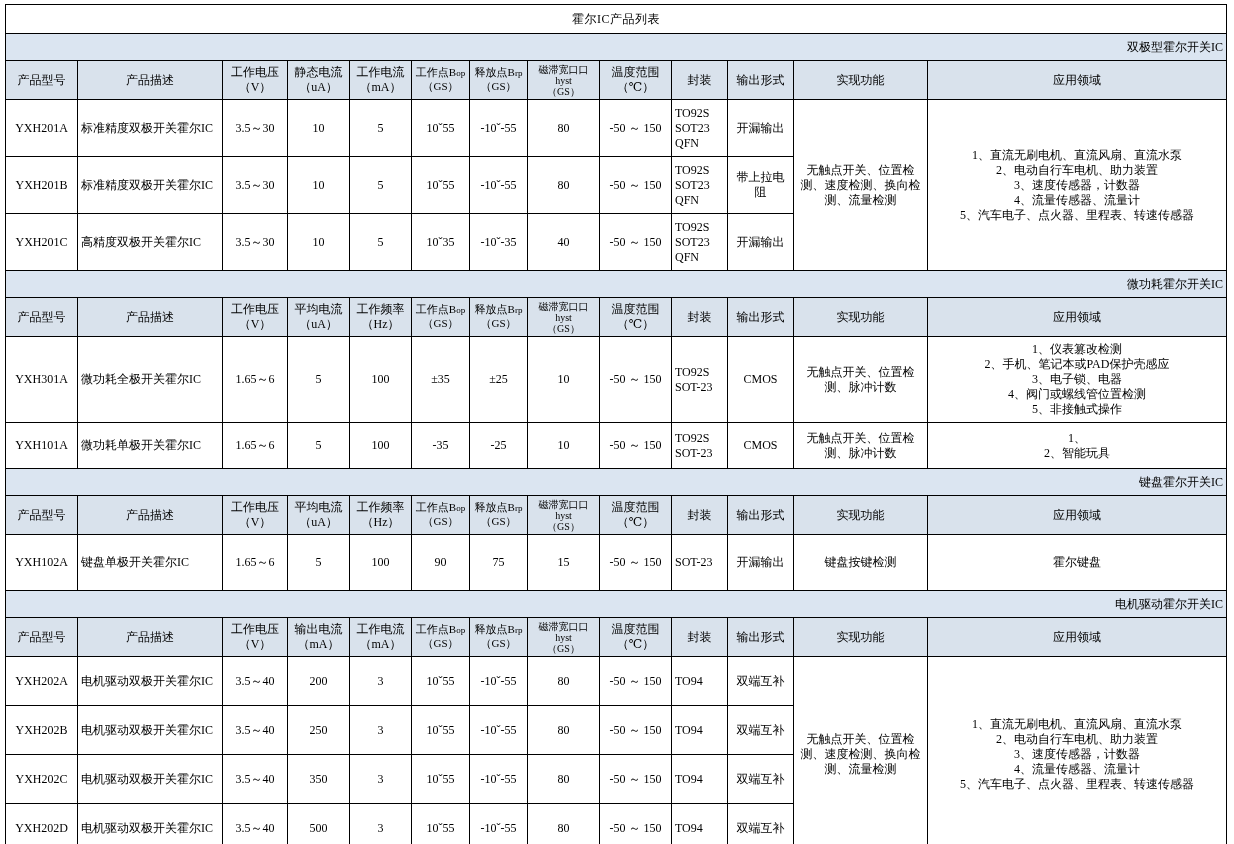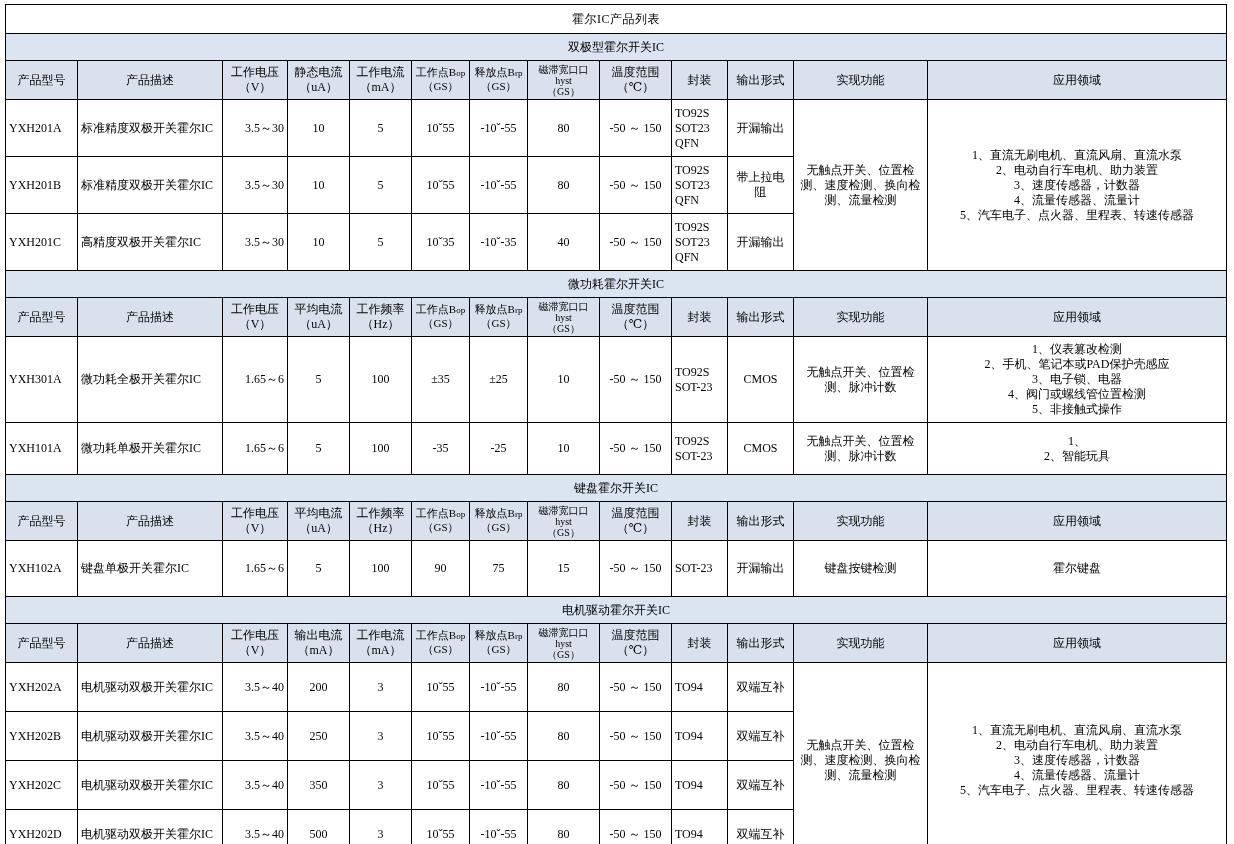--- a/index.html
+++ b/index.html
@@ -38,21 +38,21 @@
   .doc-title {
     text-align: center;
     font-size: 16px;
     font-weight: bold;
     letter-spacing: 0.5px;
     height: 24px;
   }
   .section-row td {
     background: #dbe5f1;
     font-size: 14px;
-    text-align: center;
+    text-align: right;
     padding-left: 4px;
     height: 22px;
   }
   .hdr td {
     background: #d9e2ec;
     text-align: center;
     font-size: 12px;
     height: 34px;
     line-height: 1.15;
   }
@@ -63,22 +63,22 @@
   .hdr .sub {
     font-size: 9px;
     vertical-align: baseline;
   }
   .hdr .tiny {
     font-size: 10px;
     display: block;
     line-height: 1.1;
   }
   .c { text-align: center; }
-  .l { text-align: right; }
-  .model { text-align: left; padding-left: 4px; margin-top: 28px; }
+  .l { text-align: center; }
+  .model { text-align: center; padding-left: 4px; margin-top: 28px; }
   .desc { text-align: left; padding-left: 4px; font-size: 12px; }
   .app {
     text-align: center;
     padding-left: 4px;
     font-size: 12px;
     line-height: 1.45;
   }
   .func {
     text-align: center;
     font-size: 12px;
@@ -262,21 +262,21 @@
       <td class="c">100</td>
       <td class="c">±35</td>
       <td class="c">±25</td>
       <td class="c">10</td>
       <td class="c nowrap">-50 ～ 150</td>
       <td class="pkg">TO92S<br>SOT-23</td>
       <td class="c">CMOS</td>
       <td class="func">无触点开关、位置检测、脉冲计数</td>
       <td class="app">1、仪表篡改检测<br>2、手机、笔记本或PAD保护壳感应<br>3、电子锁、电器<br>4、阀门或螺线管位置检测<br>5、非接触式操作</td>
     </tr>
-    <tr style="height:52px">
+    <tr style="height:46px">
       <td class="model">YXH101A</td>
       <td class="desc">微功耗单极开关霍尔IC</td>
       <td class="l">1.65～6</td>
       <td class="c">5</td>
       <td class="c">100</td>
       <td class="c">-35</td>
       <td class="c">-25</td>
       <td class="c">10</td>
       <td class="c nowrap">-50 ～ 150</td>
       <td class="pkg">TO92S<br>SOT-23</td>

